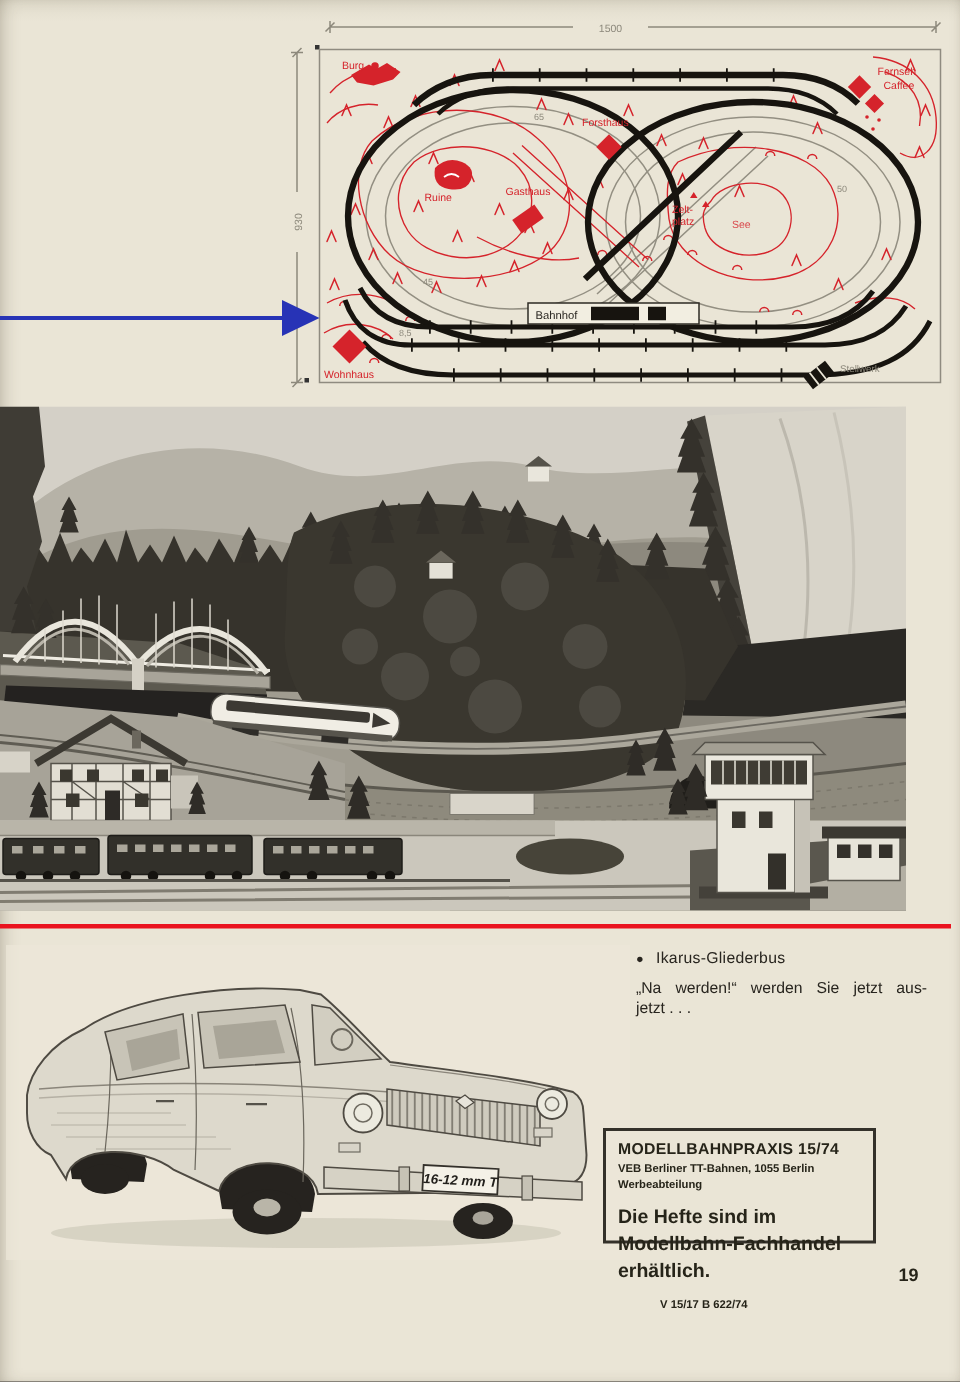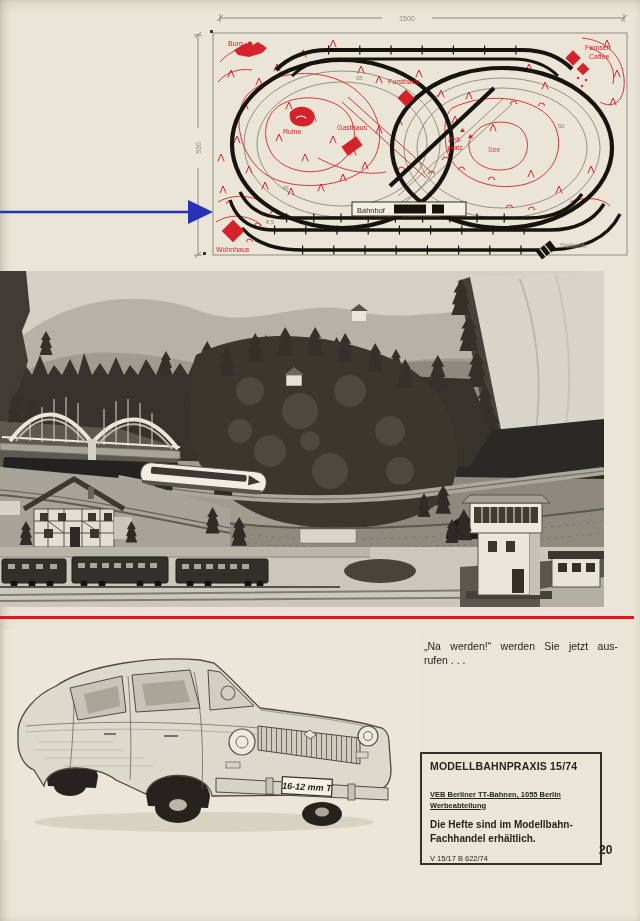--- a/index.html
+++ b/index.html
@@ -19,26 +19,26 @@
   .dim-txt{font:7px "Liberation Sans",sans-serif;fill:#8d897c;}
   .red-f{fill:#d5232b;}
   .red-s{stroke:#d5232b;fill:none;stroke-width:.9;}
   
   .bullets{position:absolute;left:424px;top:633px;width:196px;color:#28251f;}
   .bullet-row{display:flex;gap:8px;align-items:baseline;font-size:10.5px;line-height:12.5px;letter-spacing:.2px;}
   .bullet-dot{flex:0 0 auto;}
   .bullet-dot::before{content:"●";font-size:8.5px;}
   .quote{margin-top:7px;font-size:10.5px;line-height:13.5px;color:#28251f;width:194px;}
   .quote .l1{text-align:justify;text-align-last:justify;}
-  .infobox{position:absolute;left:420px;top:752px;width:182px;height:113px;border:2px solid #34312a;
+  .infobox{position:absolute;left:402px;top:752px;width:182px;height:77px;border:2px solid #34312a;
     padding:6px 8px;box-sizing:border-box;color:#262419;background:transparent;}
   .infobox .title{font-size:10.5px;font-weight:700;letter-spacing:.2px;}
-  .infobox .pub{font-size:7.5px;font-weight:700;line-height:1.4;margin-top:18px;text-decoration:underline;}
-  .infobox .note{font-size:10px;font-weight:700;line-height:1.4;margin-top:7px;}
-  .infobox .code{font-size:7.5px;font-weight:400;margin-top:8px;}
+  .infobox .pub{font-size:7.5px;font-weight:700;line-height:1.4;margin-top:2px;}
+  .infobox .note{font-size:13px;font-weight:700;line-height:1.4;margin-top:7px;}
+  .infobox .code{font-size:7.5px;font-weight:700;margin-top:8px;margin-left:28px;}
   .pagenum{position:absolute;left:599px;top:843px;font-size:12px;font-weight:700;color:#262419;}
   .redrule{position:absolute;left:0;top:616px;width:634px;height:3px;background:#ea131f;}
 </style>
 </head>
 <body>
 
 <div class="page">
 
   <svg class="abs" style="left:190px;top:6px;" width="450" height="258" viewBox="0 0 450 258">
     <defs>
@@ -475,31 +475,35 @@
       <rect x="262" y="148" width="7" height="16" fill="#c6c2b5" stroke="#4e4a42" stroke-width=".8"></rect>
       <rect x="344" y="154" width="7" height="16" fill="#c6c2b5" stroke="#4e4a42" stroke-width=".8"></rect>
       <g transform="rotate(3 303 156)">
         <rect x="278" y="148" width="50" height="17" fill="#f4f1e7" stroke="#33302a" stroke-width="1.2"></rect>
         <text x="303" y="160" text-anchor="middle" font-style="italic" font-weight="bold" font-family="Liberation Sans, sans-serif" font-size="9" fill="#23211d">16-12 mm T</text>
       </g>
     </g>
   </svg>
 
   <div class="bullets">
+    <div class="bullet-row">
+      <span class="bullet-dot"></span>
+      <span>Ikarus-Gliederbus</span>
+    </div>
     <div class="quote">
       <div class="l1">„Na werden!“ werden Sie jetzt aus-</div>
-      <div class="l2">rufen . . .</div>
+      <div class="l2">jetzt . . .</div>
     </div>
   </div>
 
   <div class="infobox">
     <div class="title">MODELLBAHNPRAXIS 15/74</div>
     <div class="pub">
       <div>VEB Berliner TT-Bahnen, 1055 Berlin</div>
       <div>Werbeabteilung</div>
     </div>
     <div class="note">Die Hefte sind im Modellbahn-Fachhandel erhältlich.</div>
     <div class="code">V 15/17 B 622/74</div>
   </div>
 
-  <div class="pagenum">20</div>
+  <div class="pagenum">19</div>
 
 </div>
 
 </body></html>

